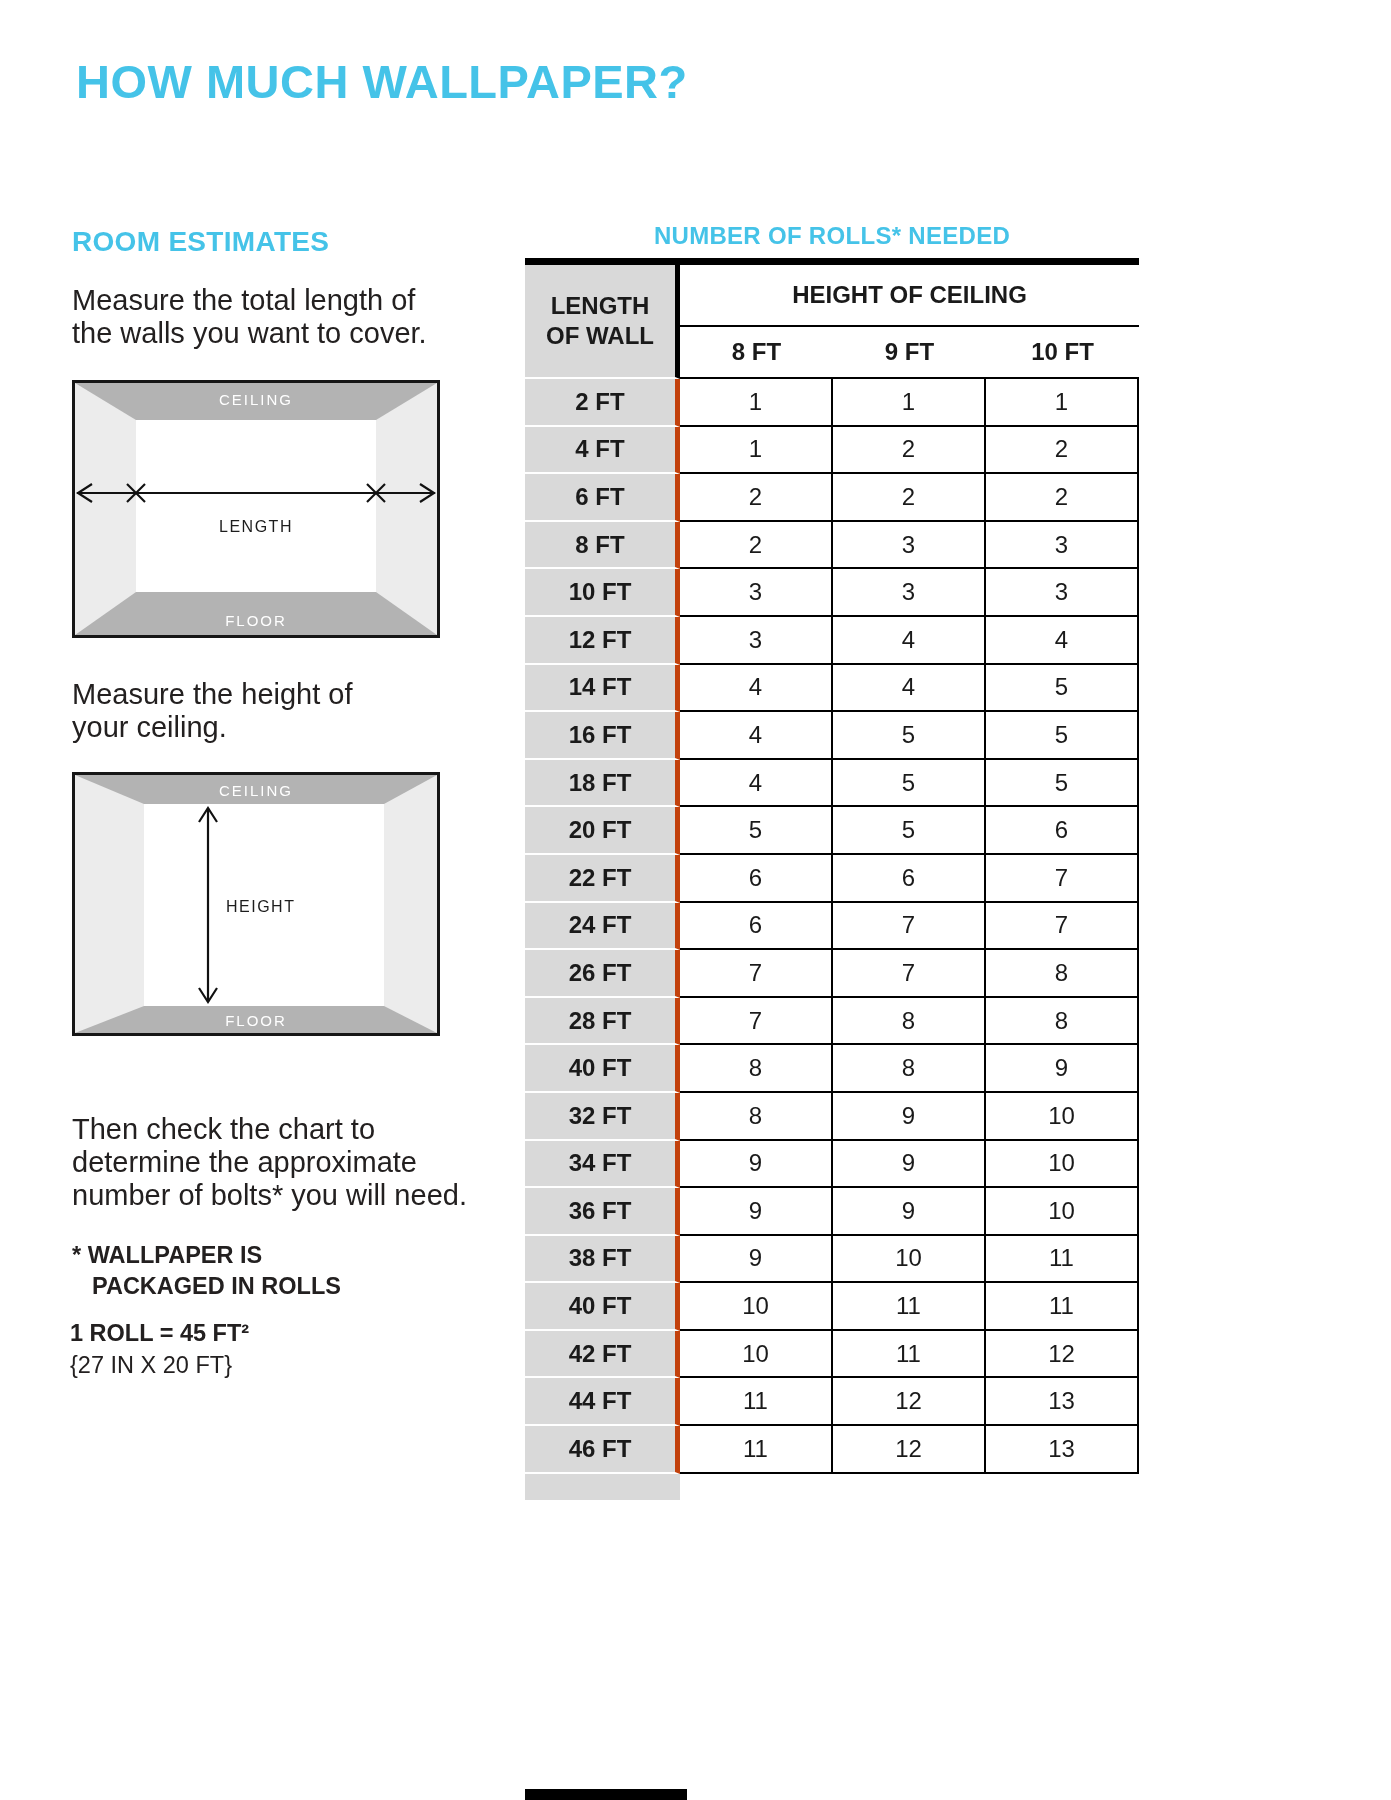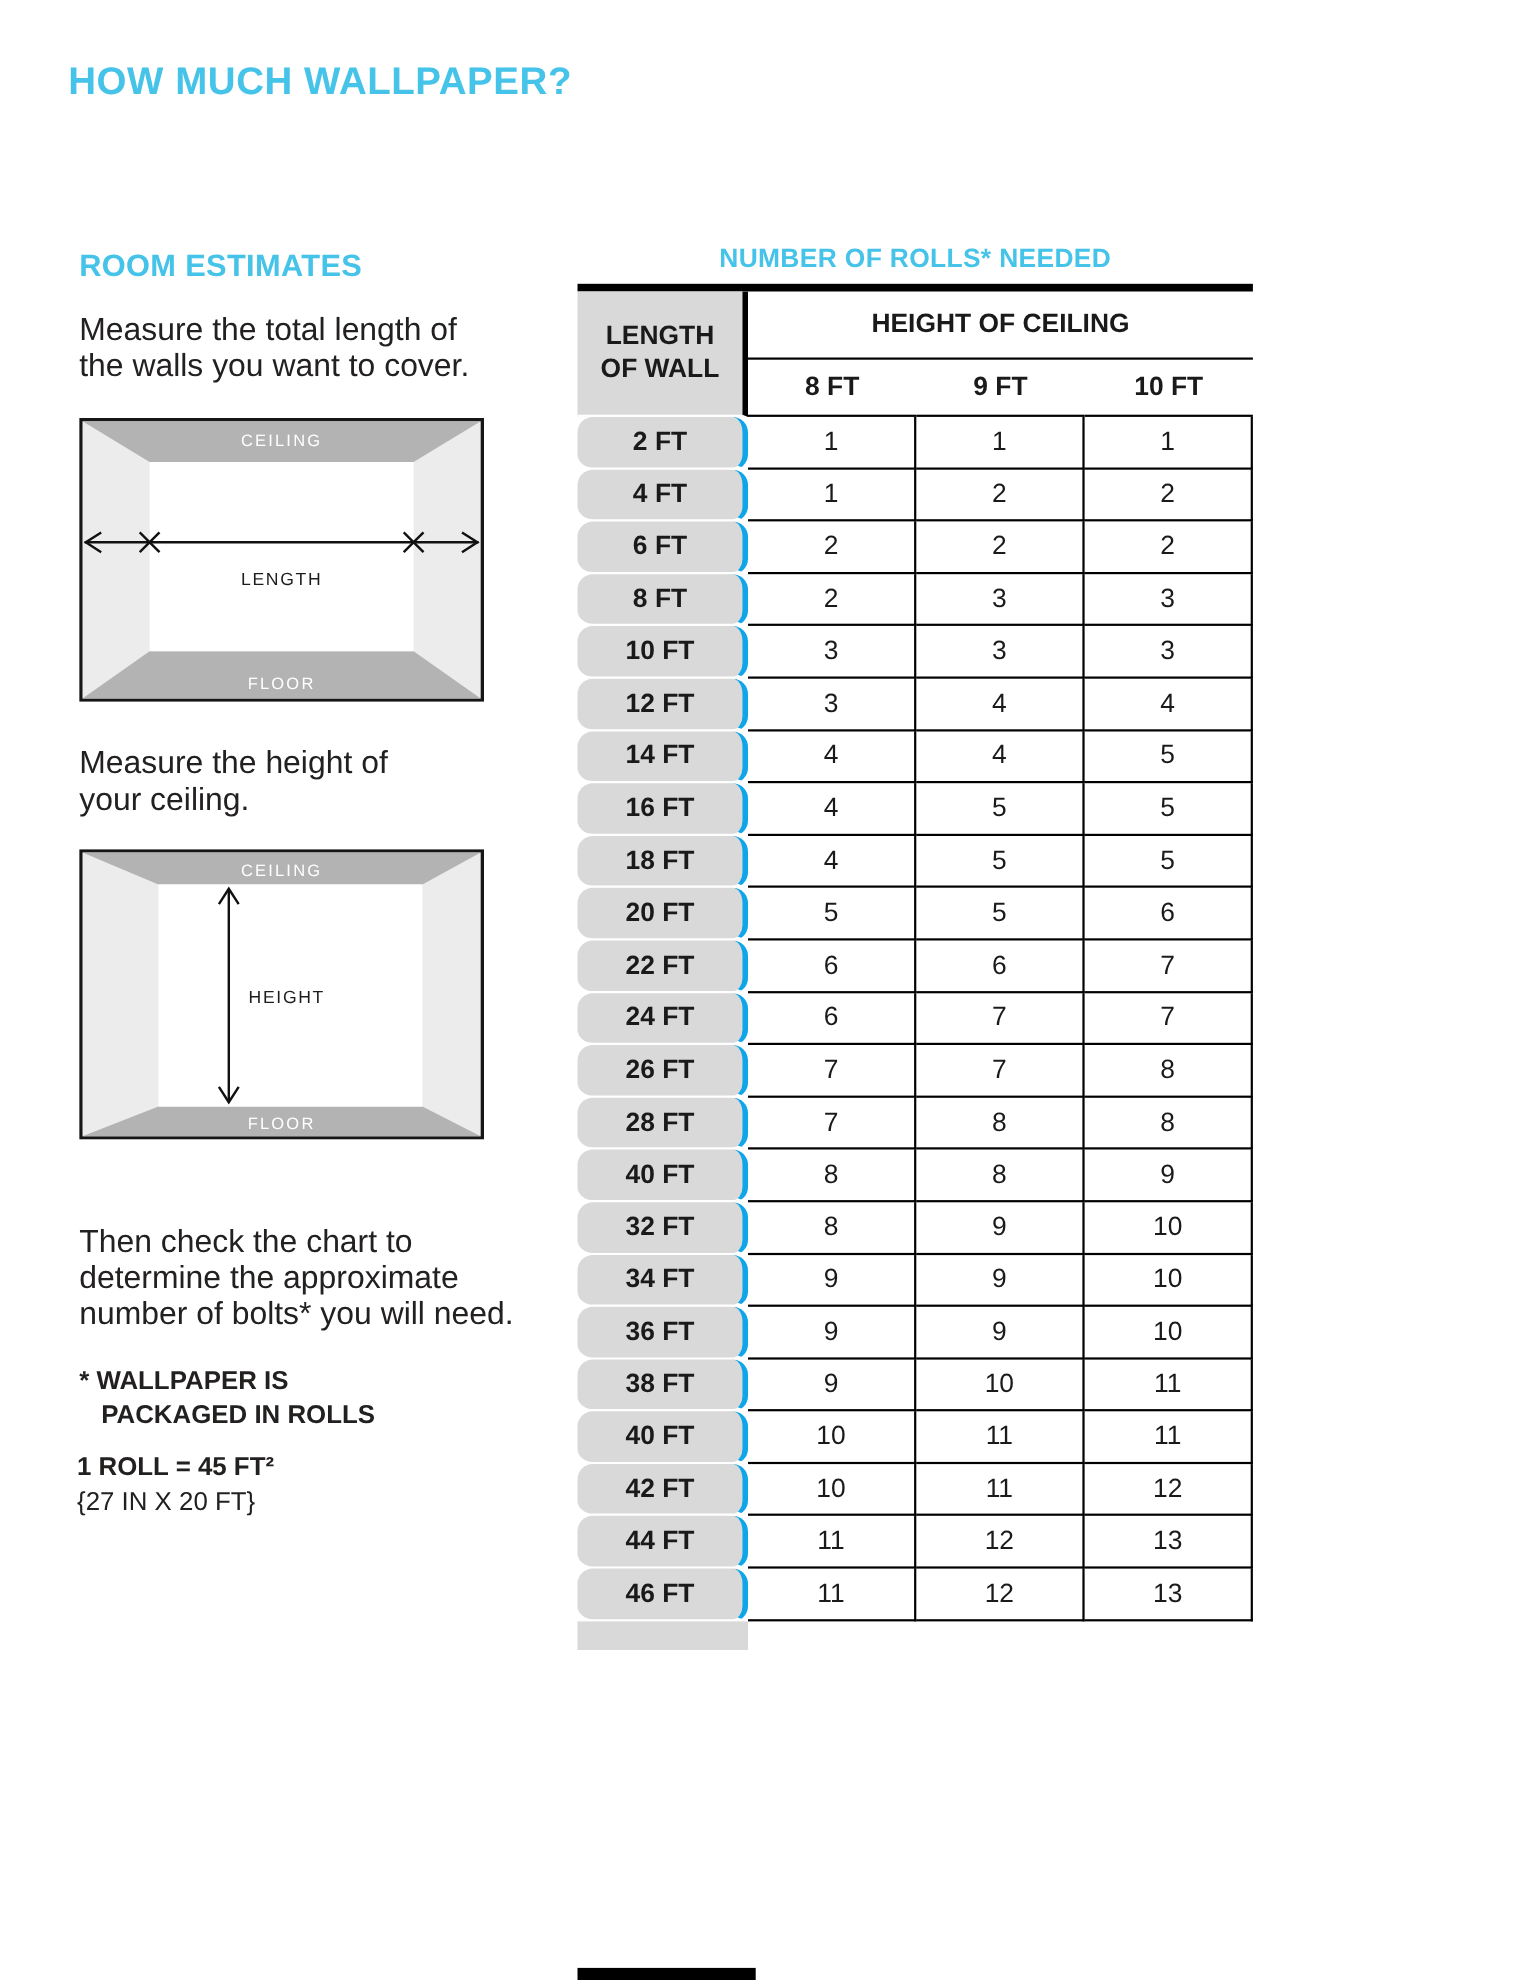--- a/index.html
+++ b/index.html
@@ -8,22 +8,22 @@
     position:relative;
     background:#ffffff;
     font-family:"Liberation Sans","DejaVu Sans",sans-serif;
     color:#232020;
     overflow:hidden;
   }
   .abs { position:absolute; }
   .pre { white-space:pre-line; }
 
   .page-title {
-    left:62px; top:54px;
-    font-size:35px; font-weight:bold;
+    left:76px; top:54px;
+    font-size:47px; font-weight:bold;
     color:var(--accent,#45C3E8);
     letter-spacing:0.5px;
   }
   .section-heading {
     font-size:28px; font-weight:bold;
     color:var(--accent,#45C3E8);
     letter-spacing:0.3px;
   }
   .left-heading { left:72px; top:226px; }
 
@@ -80,23 +80,23 @@
     border-right:5px solid #000;
     border-bottom:2px solid #fff;
     font-weight:bold; font-size:25px; line-height:30px;
     white-space:pre-line;
   }
   .group   { font-weight:bold; font-size:25px; border-bottom:2.5px solid #000; }
   .colhead { font-weight:bold; font-size:24px; border-bottom:2.5px solid #000; }
   .rolls-table tbody tr { height:47.6px; }
   .rolls-table tbody th.rowhead {
     background:var(--cell-gray,#D9D9D9);
-    border-right:5px solid #0ea5e9;
+    border-right:5px solid #c2410c;
     border-bottom:2px solid #fff;
-    font-weight:bold; font-size:24px;border-radius:14px;
+    font-weight:bold; font-size:24px;
   }
   .rolls-table tbody td {
     border-right:2px solid #000;
     border-bottom:2px solid #000;
     font-weight:normal; font-size:24px;
   }
   .gray-tail { width:155px; height:26px; background:var(--cell-gray,#D9D9D9); }
   .bottom-bar { left:525px; top:1789px; width:162px; height:11px; background:#000; }
 </style>
 </head>

